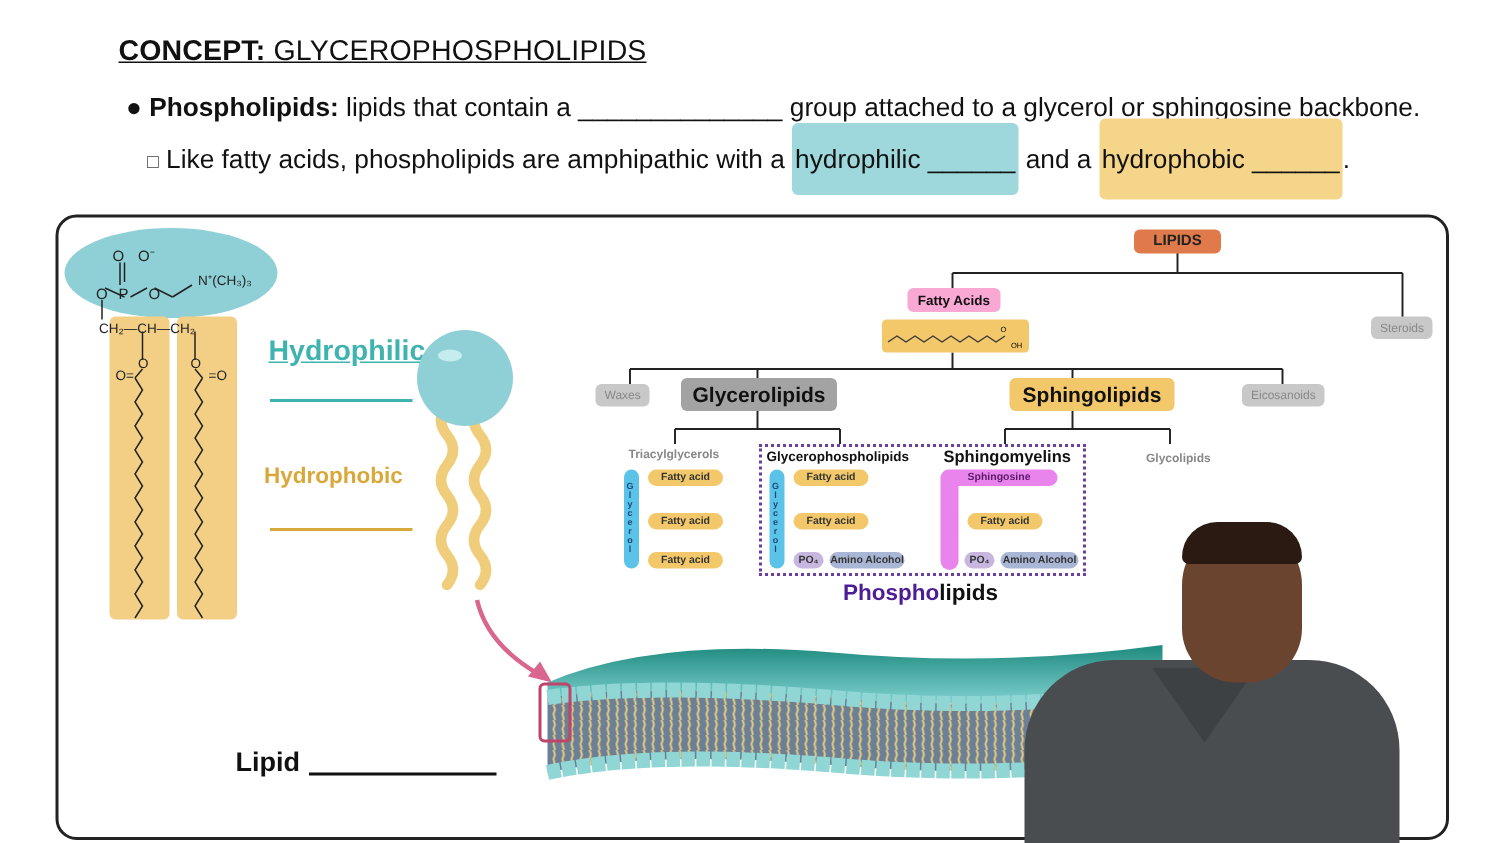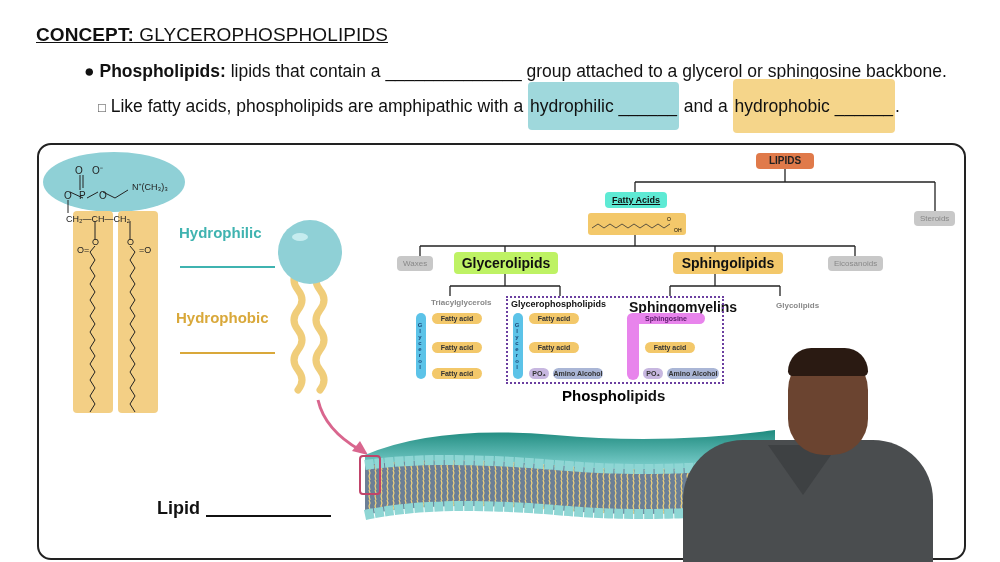--- a/index.html
+++ b/index.html
@@ -1,27 +1,27 @@
 <!DOCTYPE html>
 <html><head>
 <meta charset="utf-8">
 <style>
   html,body{margin:0;padding:0;}
   body{width:1000px;height:562px;background:#fff;position:relative;overflow:hidden;font-family:"Liberation Sans",sans-serif;color:#111;}
   .abs{position:absolute;}
   .title{left:36px;top:24px;font-size:19px;text-decoration:underline;letter-spacing:0.1px;}
-  .title b{font-weight:bold;}
+  .title b{font-weight:bold;margin-left:43px;}
   .line1{left:36px;top:61px;font-size:17.5px;white-space:nowrap;margin-left:48px;}
   .line2{left:98px;top:96px;font-size:17.5px;white-space:nowrap;}
   .hl-blue{background:#9fd8dc;border-radius:4px;padding:14px 2px;}
   .hl-yellow{background:#f5d58a;border-radius:4px;padding:17px 2px;}
   .panel{left:37px;top:143px;width:929px;height:417px;border:2px solid #222;border-radius:14px;box-sizing:border-box;background:#fff;}
   .node{position:absolute;border-radius:4px;font-weight:bold;text-align:center;}
   .gray-node{background:#c8c8c8;color:#888;font-size:8px;padding:3px 6px;border-radius:4px;}
-  .small-label{font-size:8px;color:#888;font-weight:bold;margin-left:12px;}
+  .small-label{font-size:8px;color:#888;font-weight:bold;}
   .pill{position:absolute;background:#f3c86a;border-radius:8px;font-size:7px;font-weight:bold;color:#333;text-align:center;height:11px;line-height:11px;}
   .pill-blue{background:#aab6d6;}
   .pill-po4{background:#c7b7e0;}
 </style>
 </head>
 <body>
 
 <div class="abs title">
   <b>CONCEPT:</b><span> GLYCEROPHOSPHOLIPIDS</span>
 </div>
@@ -62,21 +62,21 @@
     <text x="24" y="49">O</text>
     <text x="92" y="40" font-size="9">N⁺(CH₃)₃</text>
     <text x="26" y="72" font-size="9">CH₂—CH—CH₂</text>
     <text x="52" y="95" font-size="9">O</text>
     <text x="87" y="95" font-size="9">O</text>
     <text x="37" y="103" font-size="9">O=</text>
     <text x="99" y="103" font-size="9">=O</text>
   </g>
 </svg>
 
-<div class="abs" style="left:179px;top:224px;font-size:15px;font-weight:bold;color:#3fb3b0;">Hydrophilic</div>
+<div class="abs" style="left:179px;top:224px;font-size:19px;font-weight:bold;color:#3fb3b0;text-decoration:underline;">Hydrophilic</div>
 <div class="abs" style="left:180px;top:266px;width:95px;height:2px;background:#3fb3b0;"></div>
 <div class="abs" style="left:176px;top:309px;font-size:15px;font-weight:bold;color:#d9a83a;">Hydrophobic</div>
 <div class="abs" style="left:180px;top:352px;width:95px;height:2px;background:#d9a83a;"></div>
 
 <svg class="abs" style="left:270px;top:215px;" width="140" height="260">
   <path d="M28 55 Q20 65 28 75 Q36 85 28 95 Q20 105 28 115 Q36 125 28 135 Q20 145 28 155 Q36 165 28 175" stroke="#f0cd7a" stroke-width="7" fill="none" stroke-linecap="round"></path>
   <path d="M50 55 Q42 65 50 75 Q58 85 50 95 Q42 105 50 115 Q58 125 50 135 Q42 145 50 155 Q58 165 50 175" stroke="#f0cd7a" stroke-width="7" fill="none" stroke-linecap="round"></path>
   <circle cx="40" cy="37" r="32" fill="#8fd0d6"></circle>
   <ellipse cx="30" cy="22" rx="8" ry="4" fill="#c5ecef"></ellipse>
   <path d="M48 185 Q55 215 90 235" stroke="#d9668e" stroke-width="3" fill="none"></path>
@@ -123,37 +123,37 @@
     <line x1="55" y1="136" x2="55" y2="146"></line>
     <line x1="165" y1="136" x2="165" y2="146"></line>
     <line x1="320" y1="124" x2="320" y2="136"></line>
     <line x1="275" y1="136" x2="385" y2="136"></line>
     <line x1="275" y1="136" x2="275" y2="146"></line>
     <line x1="385" y1="136" x2="385" y2="146"></line>
   </g>
 </svg>
 
 <div class="node" style="left:756px;top:153px;width:58px;height:16px;line-height:16px;background:#e07a4a;font-size:10px;color:#222;">LIPIDS</div>
-<div class="node" style="left:605px;top:192px;width:62px;height:16px;line-height:16px;background:#5eead4;font-size:9px;text-decoration:underline;">Fatty Acids</div>
+<div class="node" style="left:605px;top:192px;width:62px;height:16px;line-height:16px;background:#f9a8d4;font-size:9px;">Fatty Acids</div>
 <div class="abs" style="left:588px;top:213px;width:98px;height:22px;background:#f3c86a;border-radius:3px;">
   <svg width="98" height="22">
     <path d="M4 15 L10 11 L16 15 L22 11 L28 15 L34 11 L40 15 L46 11 L52 15 L58 11 L64 15 L70 11 L76 15 L82 11" stroke="#333" stroke-width="0.8" fill="none"></path>
     <text x="79" y="8" font-size="5" font-family="Liberation Sans, sans-serif">O</text>
     <text x="86" y="19" font-size="5" font-family="Liberation Sans, sans-serif">OH</text>
   </svg>
 </div>
 <div class="abs gray-node" style="left:914px;top:211px;">Steroids</div>
 <div class="abs gray-node" style="left:397px;top:256px;">Waxes</div>
-<div class="node" style="left:454px;top:252px;width:104px;height:22px;line-height:22px;background:#bef264;font-size:14px;">Glycerolipids</div>
+<div class="node" style="left:454px;top:252px;width:104px;height:22px;line-height:22px;background:#a3a3a3;font-size:14px;">Glycerolipids</div>
 <div class="node" style="left:673px;top:252px;width:110px;height:22px;line-height:22px;background:#f3c86a;font-size:14px;">Sphingolipids</div>
 <div class="abs gray-node" style="left:828px;top:256px;">Eicosanoids</div>
 
 <div class="abs small-label" style="left:419px;top:298px;">Triacylglycerols</div>
 <div class="abs" style="left:511px;top:299px;font-size:9px;font-weight:bold;">Glycerophospholipids</div>
-<div class="abs" style="left:629px;top:299px;font-size:14px;font-weight:bold;">Sphingomyelins</div>
+<div class="abs" style="left:629px;top:299px;font-size:11px;font-weight:bold;">Sphingomyelins</div>
 <div class="abs small-label" style="left:764px;top:301px;">Glycolipids</div>
 
 <div class="abs" style="left:506px;top:296px;width:218px;height:88px;border:2px dotted #6b3fa0;box-sizing:border-box;"></div>
 
 <div class="abs" style="left:416px;top:313px;width:10px;height:66px;background:#5cc3e8;border-radius:5px;font-size:6px;font-weight:bold;color:#1a4a7a;text-align:center;line-height:8px;writing-mode:vertical-lr;text-orientation:upright;">Glycerol</div>
 <div class="pill" style="left:432px;top:313px;width:50px;">Fatty acid</div>
 <div class="pill" style="left:432px;top:342px;width:50px;">Fatty acid</div>
 <div class="pill" style="left:432px;top:368px;width:50px;">Fatty acid</div>
 
 <div class="abs" style="left:513px;top:313px;width:10px;height:66px;background:#5cc3e8;border-radius:5px;font-size:6px;font-weight:bold;color:#1a4a7a;text-align:center;line-height:8px;writing-mode:vertical-lr;text-orientation:upright;">Glycerol</div>
@@ -162,21 +162,21 @@
 <div class="pill pill-po4" style="left:529px;top:368px;width:20px;">PO₄</div>
 <div class="pill pill-blue" style="left:553px;top:368px;width:50px;">Amino Alcohol</div>
 
 <div class="abs" style="left:627px;top:314px;width:12px;height:66px;background:#e884ec;border-radius:6px;"></div>
 <div class="pill" style="left:627px;top:313px;width:78px;background:#e884ec;color:#5a1a6a;">Sphingosine</div>
 <div class="pill" style="left:645px;top:342px;width:50px;">Fatty acid</div>
 <div class="pill pill-po4" style="left:643px;top:368px;width:20px;">PO₄</div>
 <div class="pill pill-blue" style="left:667px;top:368px;width:52px;">Amino Alcohol</div>
 
 <div class="abs" style="left:562px;top:387px;font-size:15px;font-weight:bold;">
-  <span style="color:#000000;">Phospho</span><span>lipids</span>
+  <span style="color:#4c1d95;">Phospho</span><span>lipids</span>
 </div>
 
 <div class="abs" style="left:683px;top:345px;width:250px;height:217px;">
   <div style="position:absolute;left:0;top:95px;width:250px;height:122px;background:#4a4d4f;border-radius:60px 60px 0 0;"></div>
   <div style="position:absolute;left:85px;top:100px;width:70px;height:50px;background:#3e4143;clip-path:polygon(0 0,50% 100%,100% 0);"></div>
   <div style="position:absolute;left:105px;top:5px;width:80px;height:105px;background:#6b4430;border-radius:40px 40px 36px 36px;"></div>
   <div style="position:absolute;left:105px;top:3px;width:80px;height:28px;background:#2a1a12;border-radius:40px 40px 8px 8px;"></div>
 </div>
 
 </body></html>

